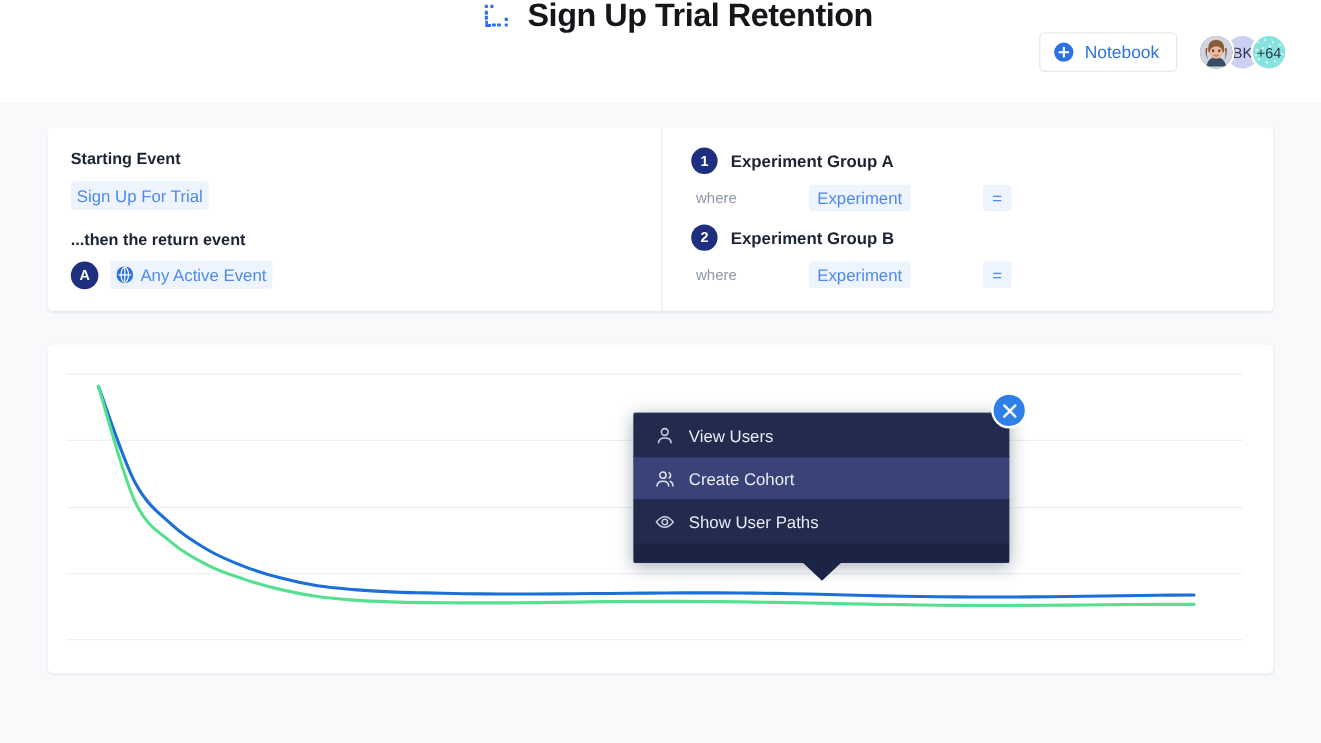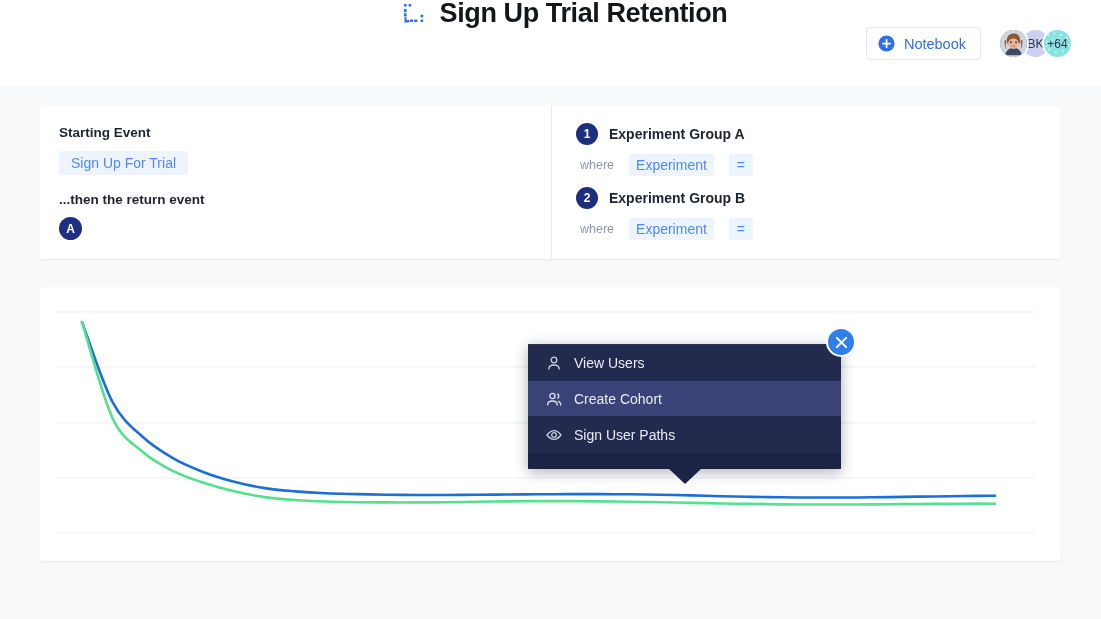--- a/index.html
+++ b/index.html
@@ -66,21 +66,21 @@
   .config-left { width: 511px; padding: 20px 0 0 19px; position: relative; }
   .config-divider { width: 1px; background: #e8ecf1; margin: 0; }
   .config-right { flex: 1; padding: 17px 0 0 24px; }
 
   .section-label {
     font-size: 13.5px; font-weight: bold; color: #1c2333; line-height: 1;
   }
   .chip {
     display: inline-flex; align-items: center;
     background: #eef4fe; border-radius: 3px;
-    padding: 4px 12px; font-size: 14px; color: #4f89ef;
+    padding: 4px 5px; font-size: 14px; color: #4f89ef;
     cursor: pointer;
   }
   .chip-event { margin-top: 11px; }
   .then-label { margin-top: 18px; }
   .return-row { display: flex; align-items: center; gap: 10px; margin-top: 11px; }
   .badge-letter {
     width: 23px; height: 23px; border-radius: 50%;
     background: #1f2f7f; color: #ffffff;
     font-size: 12px; font-weight: bold;
     display: flex; align-items: center; justify-content: center;
@@ -97,20 +97,21 @@
     display: flex; align-items: center; justify-content: center;
   }
   .group-name { font-size: 14px; font-weight: bold; color: #1c2333; text-align: right; }
   .where-row { display: flex; align-items: center; gap: 15px; }
   .where-kw { font-size: 12.5px; color: #8d97a8; padding-left: 4px; }
   .chip-sm {
     display: inline-flex; align-items: center;
     background: #eef4fe; border-radius: 3px;
     padding: 3px 7px; font-size: 14px; color: #4f89ef;
     cursor: pointer;
+    margin-left: 45px;
   }
   .chip-op { background: #eef4fe; color: #4f89ef; padding: 3px 8px; }
 
   
   .chart-wrap { position: absolute; left: 0; top: 0; width: 1021px; height: 274px; }
   .chart-svg { display: block; width: 1021px; height: 274px; }
 
   
   .tooltip {
     position: absolute; left: 528px; top: 258px; width: 313px;
@@ -236,20 +237,30 @@
 
     <div class="card" id="card-config">
       <div class="config-split">
 
         <div class="config-left">
           <div class="section-label">Starting Event</div>
           <div class="chip chip-event">Sign Up For Trial</div>
           <div class="section-label then-label">...then the return event</div>
           <div class="return-row">
             <div class="badge-letter">A</div>
+            <div class="chip">
+              <span class="any-icon">
+                <svg viewBox="0 0 14 14" xmlns="http://www.w3.org/2000/svg">
+                  <circle cx="7" cy="7" r="7" fill="#2f6fe4"></circle>
+                  <path d="M7 1.6 L7 12.4 M1.6 7 L12.4 7" stroke="#ffffff" stroke-width="1"></path>
+                  <ellipse cx="7" cy="7" rx="3.1" ry="6.2" fill="none" stroke="#ffffff" stroke-width="1"></ellipse>
+                </svg>
+              </span>
+              <span>Any Active Event</span>
+            </div>
           </div>
         </div>
 
         <div class="config-divider"></div>
 
         <div class="config-right">
 
           <div class="group-row">
             <div class="badge-num">1</div>
             <div class="group-name">Experiment Group A</div>
@@ -322,21 +333,21 @@
           </span>
           <span>Create Cohort</span>
         </div>
         <div class="tt-item">
           <span>
             <svg viewBox="0 0 16 16" xmlns="http://www.w3.org/2000/svg">
               <path d="M1 8 q3.4-4.4 7-4.4 T15 8 q-3.4 4.4-7 4.4 T1 8z" fill="none" stroke="#c7cde0" stroke-width="1.3"></path>
               <circle cx="8" cy="8" r="2.3" fill="none" stroke="#c7cde0" stroke-width="1.3"></circle>
             </svg>
           </span>
-          <span>Sign User Paths</span>
+          <span>Show User Paths</span>
         </div>
       </div>
 
       <div class="tt-foot"></div>
       <div class="tt-arrow"></div>
     </div>
 
   </div>
 </div>
 

